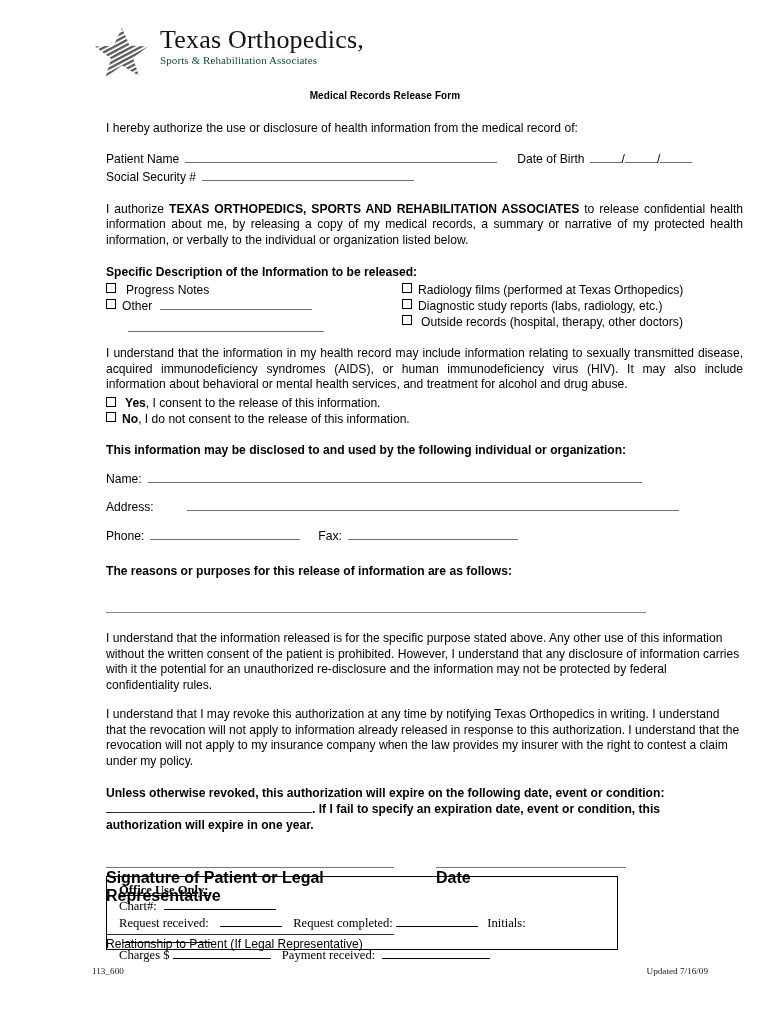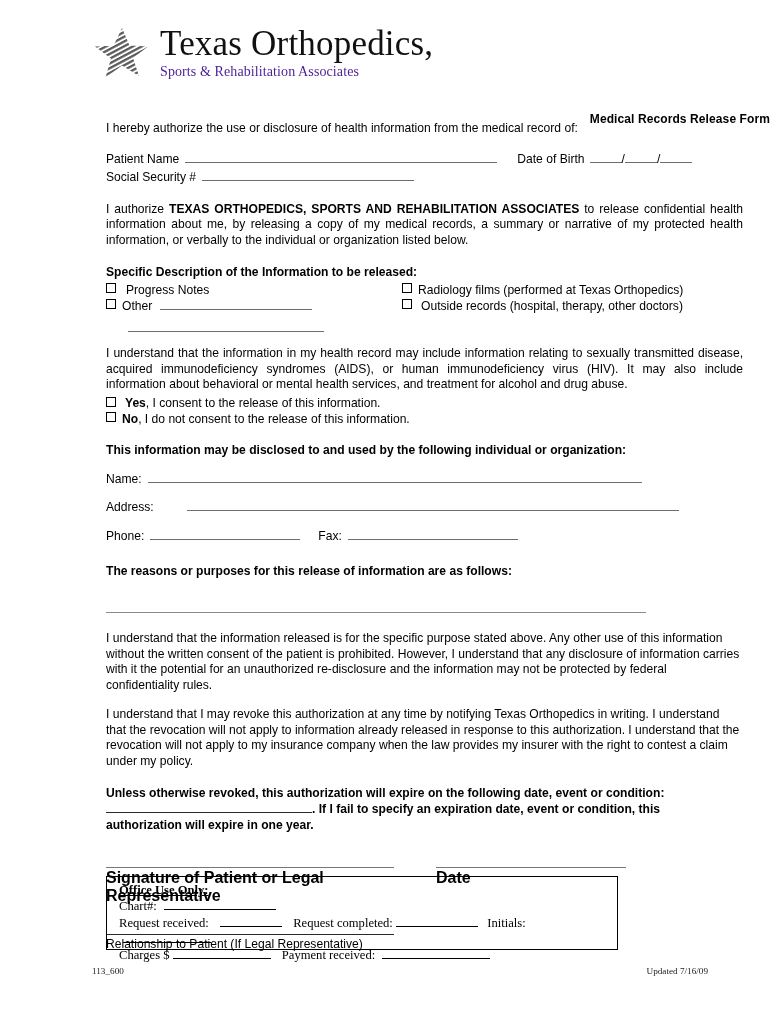--- a/index.html
+++ b/index.html
@@ -37,45 +37,44 @@
     height: 58px;
     flex: 0 0 58px;
     margin-top: 2px;
   }
   .logo-text {
     margin-left: 10px;
     padding-top: 4px;
   }
   .logo-name {
     font-family: "Liberation Serif", serif;
-    font-size: 35px;
+    font-size: 26px;
     line-height: 1.05;
     letter-spacing: 0.2px;
     color: #111;
   }
   .logo-sub {
     font-family: "Liberation Serif", serif;
-    font-size: 14px;
+    font-size: 11px;
     line-height: 1.2;
     margin-top: 1px;
-    color: #4c1d95;
+    color: #14532d;
     letter-spacing: 0.1px;
   }
 
   
   .doc-title {
     position: absolute;
     left: 0;
     top: 90px;
     width: 770px;
-    text-align: right;
-    font-size: 12px;
+    text-align: center;
+    font-size: 10px;
     font-weight: bold;
     letter-spacing: 0.1px;
-    margin-top: 22px;
   }
 
   
   .body-area {
     position: absolute;
     left: 106px;
     top: 121px;
     width: 637px;
     font-size: 12.1px;
     line-height: 15.6px;
@@ -245,20 +244,24 @@
           <span class="blank" style="width:196px; margin-left:22px;"></span>
         </div>
       </div>
       <div class="col-right">
         <div class="check-line">
           <span class="cbox"></span>
           <span>Radiology films (performed at Texas Orthopedics)</span>
         </div>
         <div class="check-line">
           <span class="cbox"></span>
+          <span>Diagnostic study reports (labs, radiology, etc.)</span>
+        </div>
+        <div class="check-line">
+          <span class="cbox"></span>
           <span style="margin-left:3px;">Outside records (hospital, therapy, other doctors)</span>
         </div>
       </div>
     </div>
 
     <div class="gap-14"></div>
 
     <p class="just">I understand that the information in my health record may include information relating to sexually transmitted disease, acquired immunodeficiency syndromes (AIDS), or human immunodeficiency virus (HIV).  It may also include information about behavioral or mental health services, and treatment for alcohol and drug abuse.</p>
 
     <div class="check-line" style="margin-top:2px;align-items:center;">

